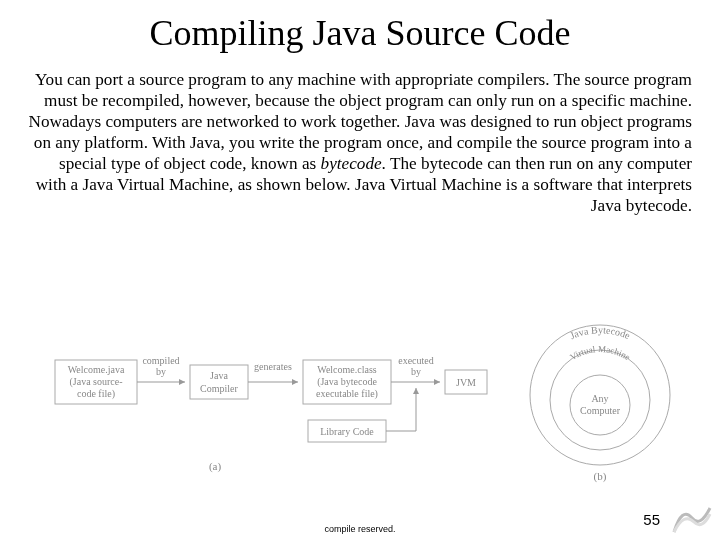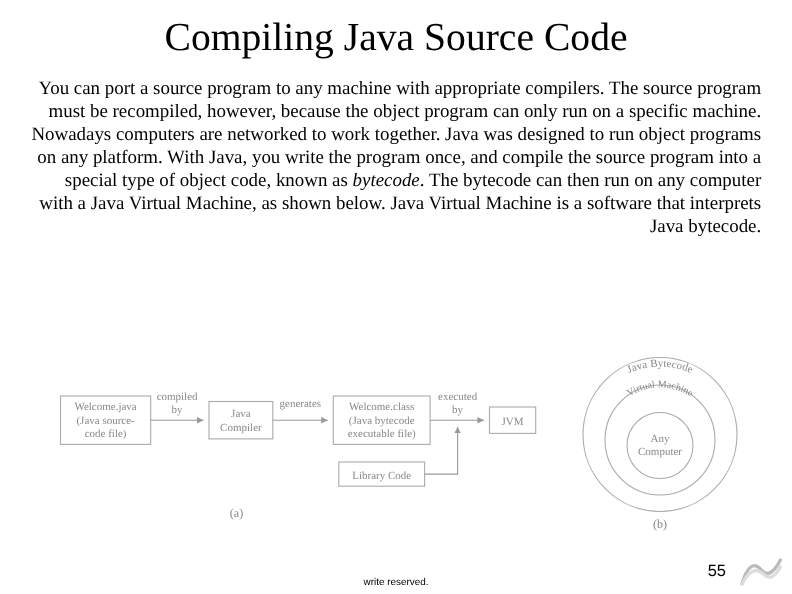--- a/index.html
+++ b/index.html
@@ -78,21 +78,21 @@
         <path id="midArc" d="M 558,55 A 50,50 0 0,1 642,55" fill="none"></path>
         <text font-size="9"><textPath href="#midArc" startOffset="50%" text-anchor="middle">Virtual Machine</textPath></text>
         <text x="600" y="82" font-size="10" text-anchor="middle">Any</text>
         <text x="600" y="94" font-size="10" text-anchor="middle">Computer</text>
       </g>
       <text x="600" y="160" font-size="11" text-anchor="middle">(b)</text>
     </svg>
   </div>
 
   <div class="footer">
-    <div>write reserved.</div>
+    <div>compile reserved.</div>
   </div>
 
   <div class="page-number">55</div>
 
   <div class="logo">
     <svg width="40" height="30" viewBox="0 0 40 30">
       <path d="M2,28 Q10,2 20,14 Q28,24 38,4" fill="none" stroke="#bbb" stroke-width="3"></path>
       <path d="M2,28 Q12,8 22,18 Q30,26 38,10" fill="none" stroke="#ddd" stroke-width="3"></path>
     </svg>
   </div>

